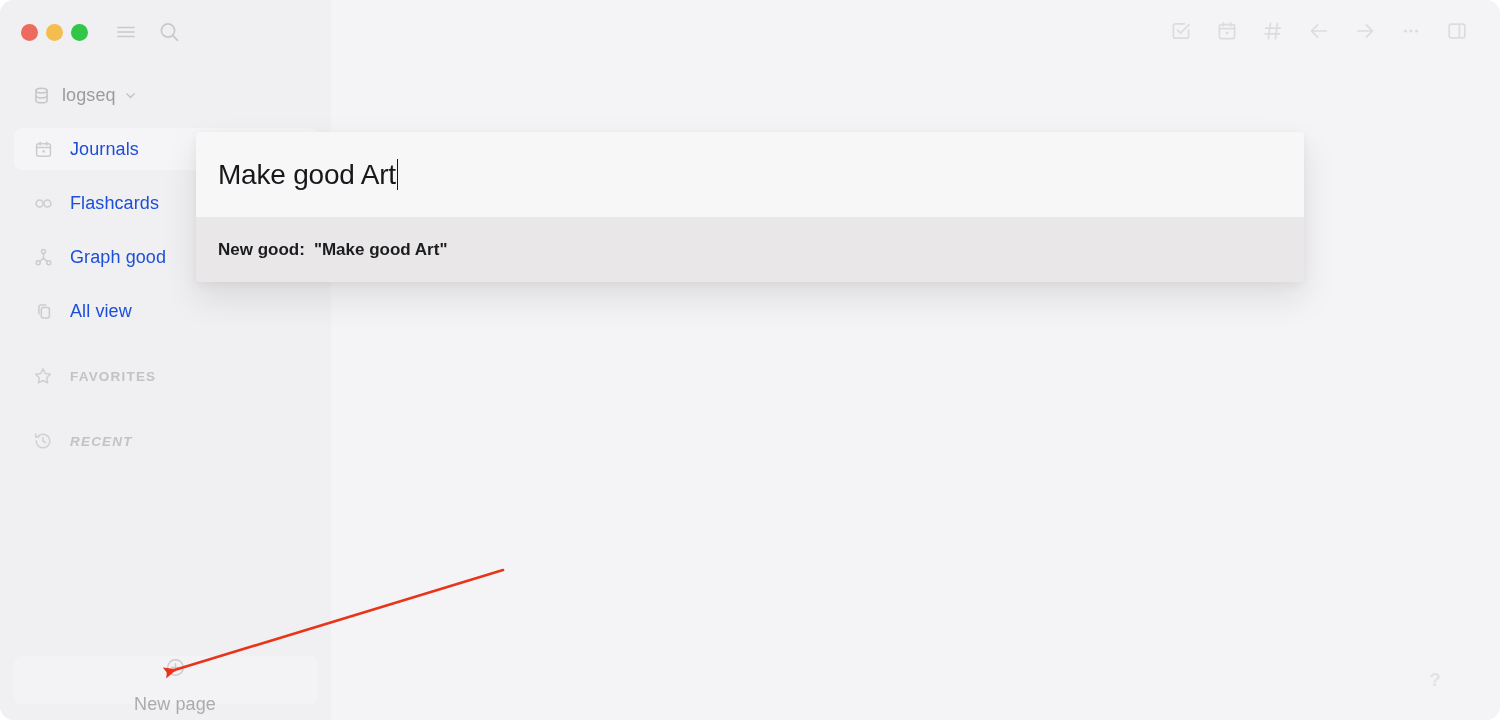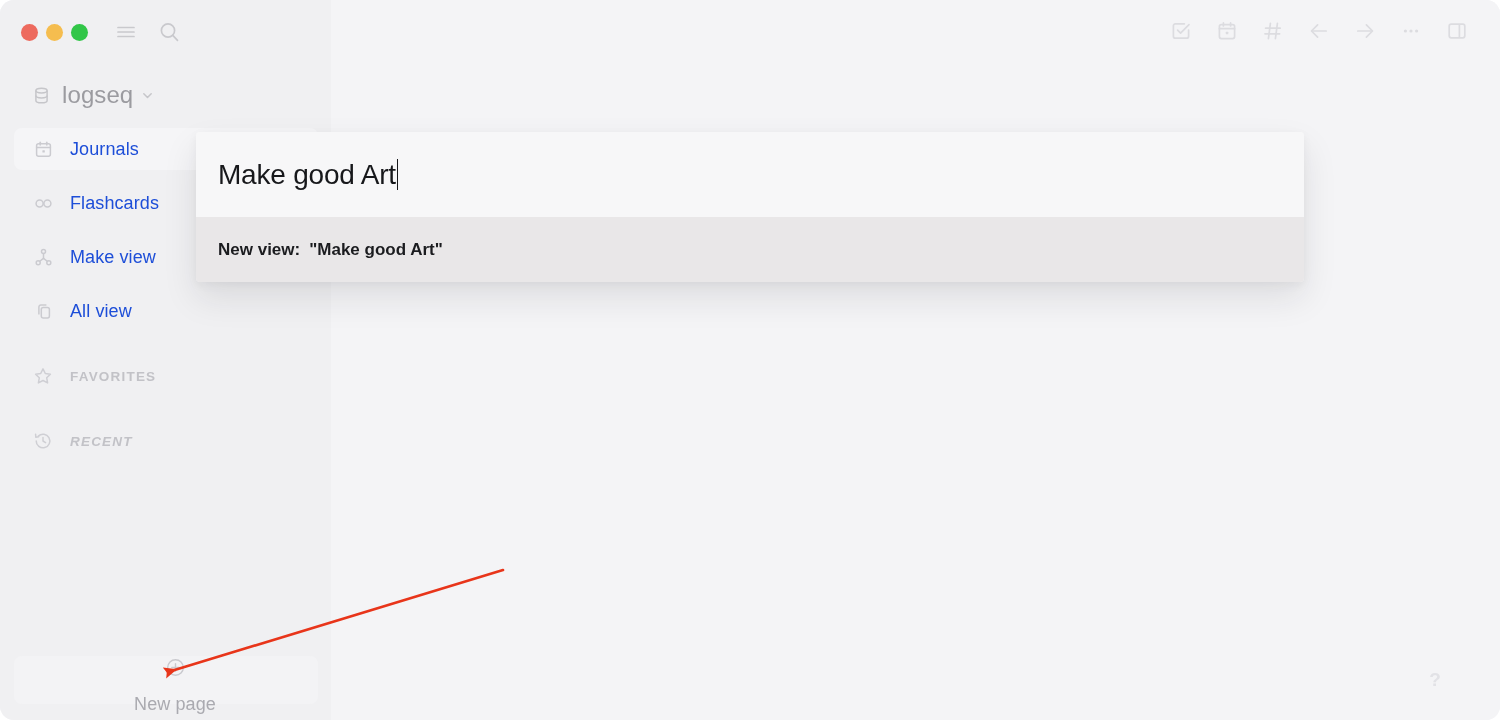--- a/index.html
+++ b/index.html
@@ -68,21 +68,21 @@
     left: 22px; top: 78px;
     height: 34px;
     display: flex;
     align-items: center;
     gap: 11px;
     padding: 0 8px 0 10px;
     border-radius: 6px;
   }
   #graph-selector .gs-icon { color: #c6c6ca; display: flex; }
   #graph-selector .gs-label {
-    font-size: 24px;
+    font-size: 18px;
     color: #9b9ba0;
     letter-spacing: .1px;
   }
   #graph-selector .gs-caret { color: #c6c6ca; display: flex; margin-left: -3px; }
 
   
   .nav-list {
     position: absolute;
     left: 14px; top: 128px;
     width: 304px;
@@ -328,21 +328,21 @@
         <span class="nav-icon">
           <svg width="19" height="19" viewBox="0 0 19 19" fill="none" stroke="currentColor" stroke-width="1.5" stroke-linecap="round">
             <circle cx="9.5" cy="3.6" r="2"></circle>
             <circle cx="4.2" cy="14.8" r="2"></circle>
             <circle cx="14.8" cy="14.8" r="2"></circle>
             <line x1="9.5" y1="5.6" x2="9.5" y2="10.4"></line>
             <line x1="9.5" y1="10.4" x2="5.4" y2="13.5"></line>
             <line x1="9.5" y1="10.4" x2="13.6" y2="13.5"></line>
           </svg>
         </span>
-        <span class="nav-label">Make view</span>
+        <span class="nav-label">Graph good</span>
       </div>
 
       <div class="nav-item">
         <span class="nav-icon">
           <svg width="19" height="19" viewBox="0 0 19 19" fill="none" stroke="currentColor" stroke-width="1.5" stroke-linejoin="round">
             <path d="M12.4 2.9H6.9a2 2 0 0 0-2 2v7.6"></path>
             <rect x="7.3" y="5.4" width="8.1" height="10.7" rx="2"></rect>
           </svg>
         </span>
         <span class="nav-label">All view</span>
@@ -444,21 +444,21 @@
     <div id="help-btn">?</div>
   </div>
 
   <div id="search-popup">
     <div id="search-input-row">
       <span id="search-input-text">Make good Art</span>
         <span id="search-caret"></span>
     </div>
     <div id="search-results">
       <div class="result-row">
-        <span class="result-label">New view:</span>
+        <span class="result-label">New good:</span>
         <span class="result-value">"Make good Art"</span>
       </div>
     </div>
   </div>
 
   <svg id="annotation-layer" viewBox="0 0 1500 720">
     <defs>
       <marker id="arrowhead" markerWidth="5" markerHeight="5" refX="3.6" refY="2.5" orient="auto">
         <polygon points="0,2.5 5,0.3 4.1,2.5 5,4.7" fill="#E8351A"></polygon>
       </marker>

